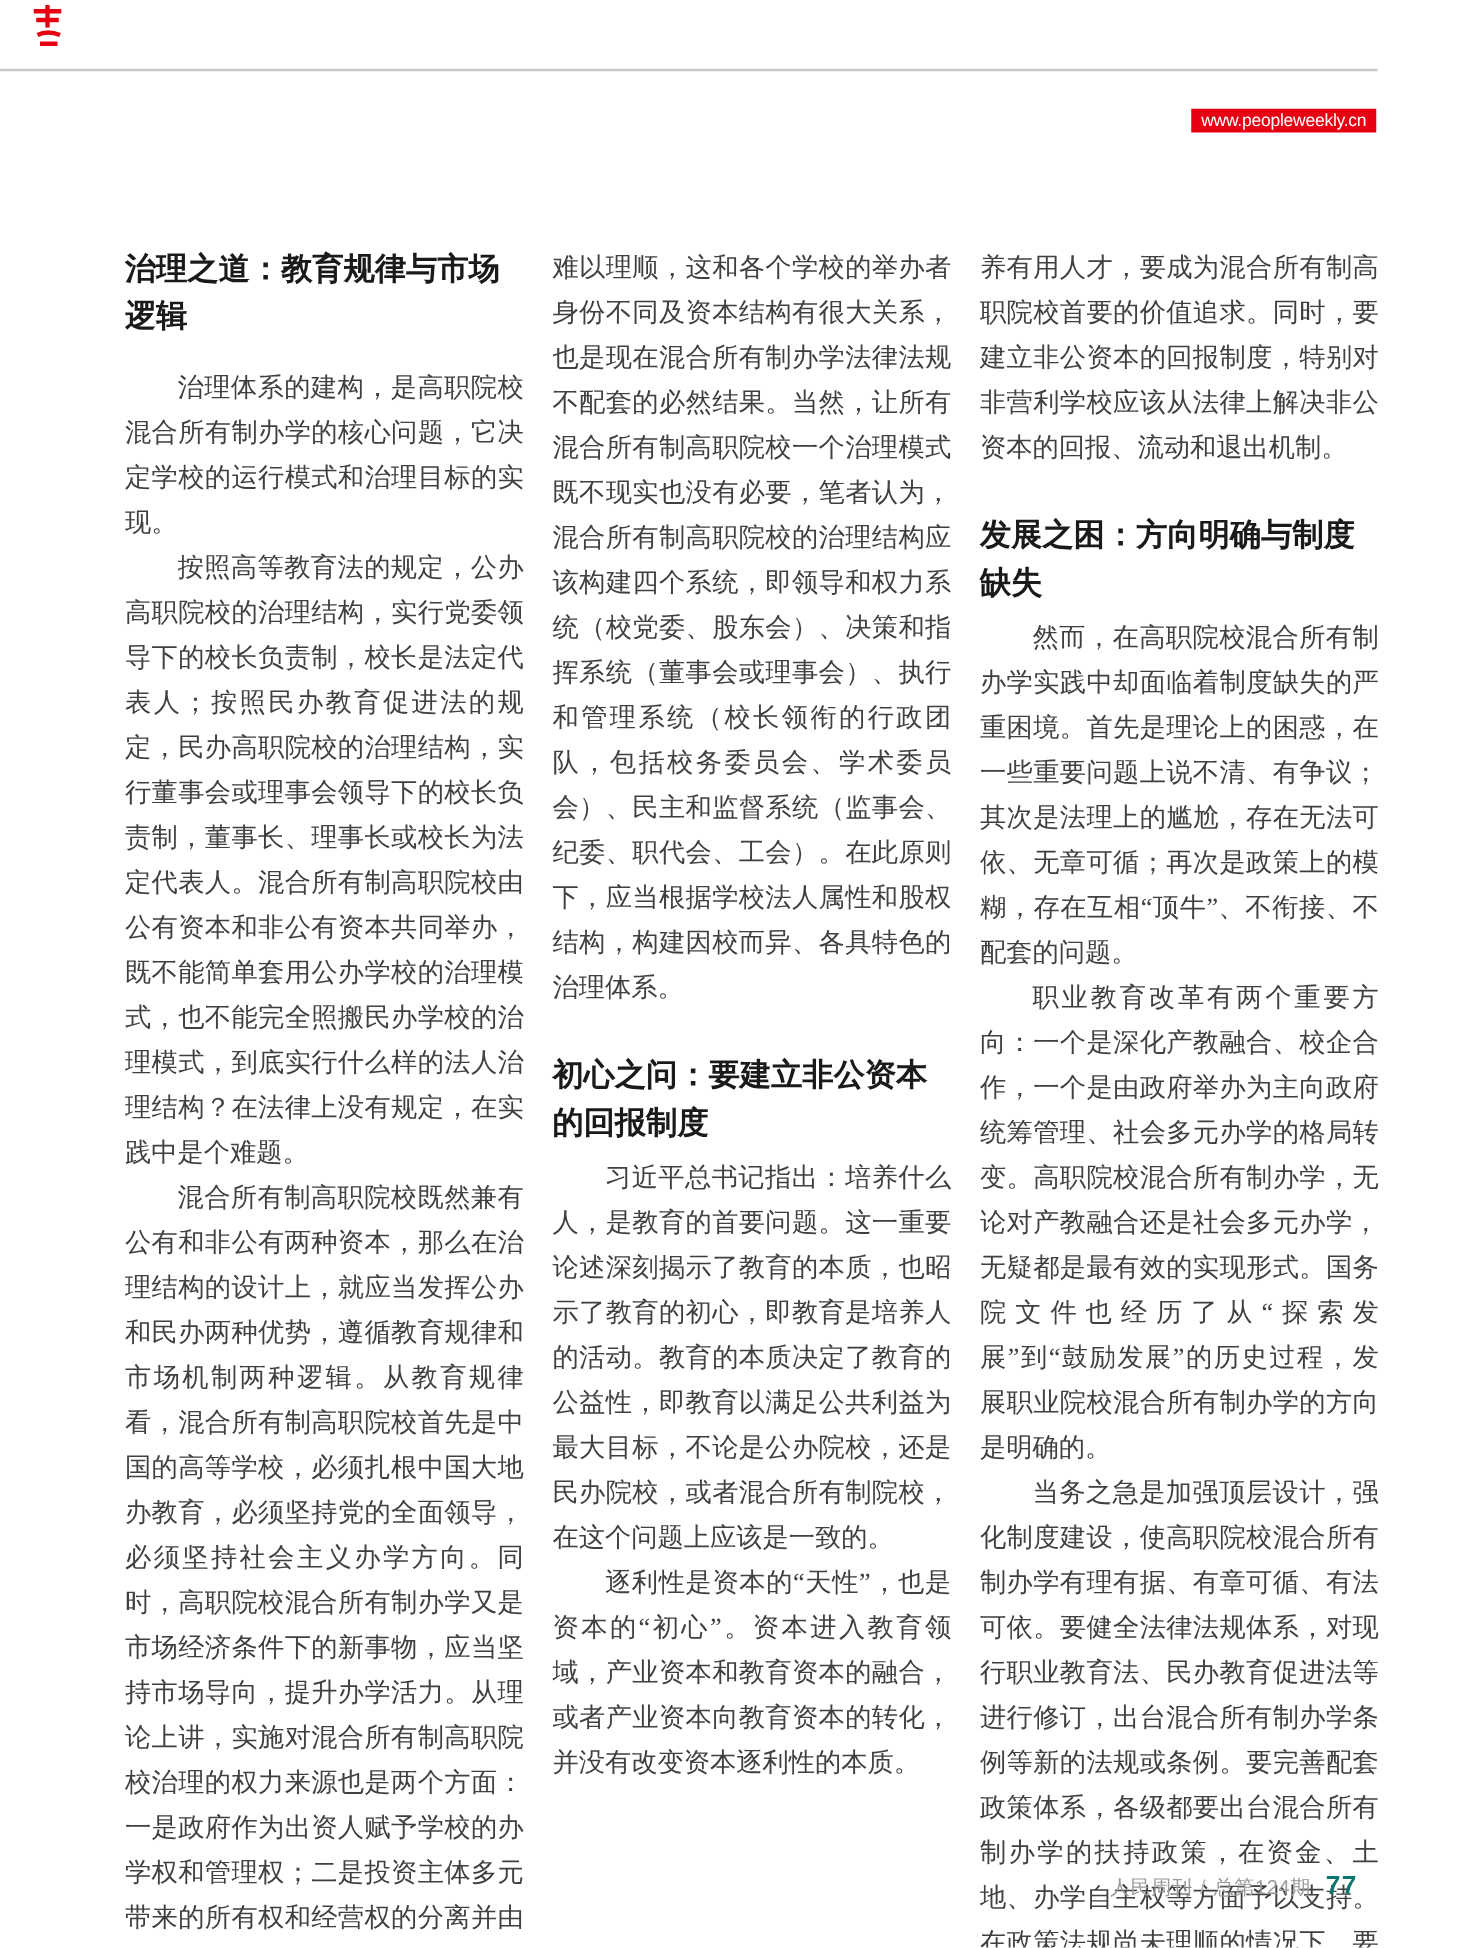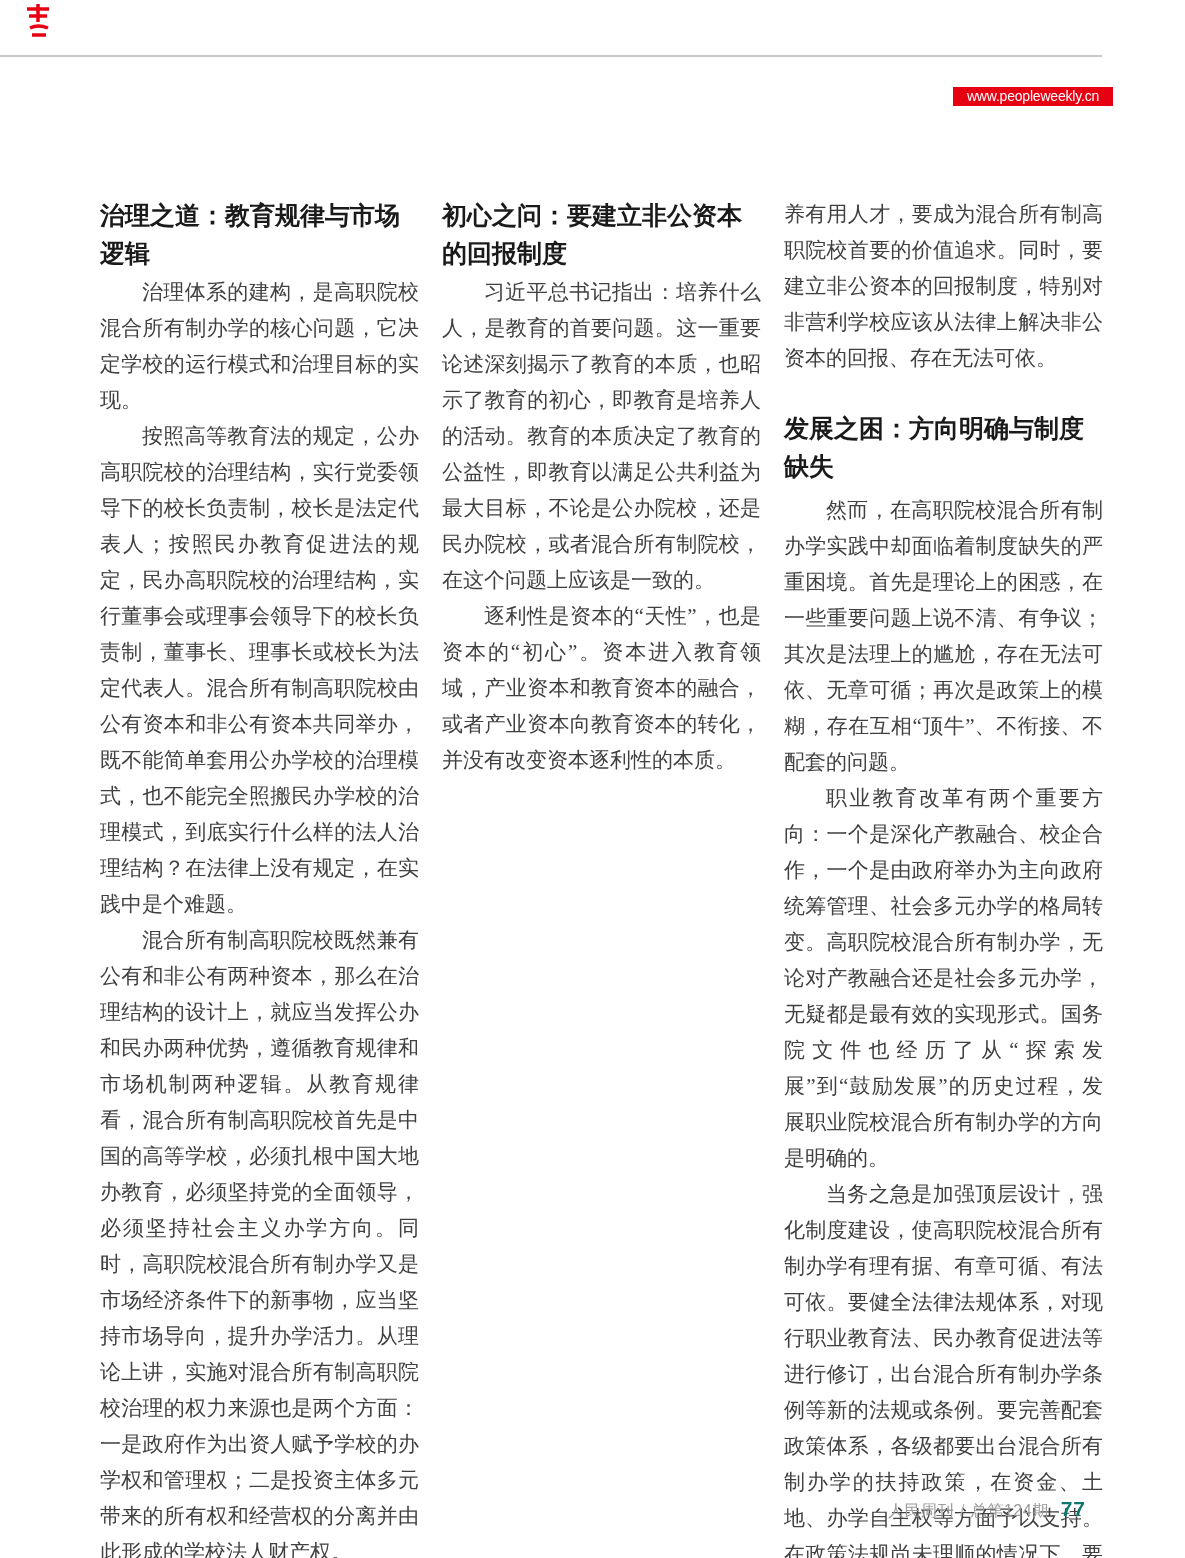--- a/index.html
+++ b/index.html
@@ -3,41 +3,41 @@
 <meta charset="utf-8">
 <style>
   html,body{margin:0;padding:0;background:#ffffff;}
   body{
     width:1185px;height:1558px;position:relative;overflow:hidden;
     font-family:"Liberation Serif","DejaVu Serif",serif;
   }
   .corner-mark{position:absolute;left:24px;top:2px;width:32px;height:40px;}
   .top-rule{position:absolute;left:0;top:55px;width:1102px;height:2px;background:#c9c9c9;}
   .url-banner{
-    position:absolute;left:953px;top:87px;width:160px;height:19px;background:#e60012;
+    position:absolute;left:953px;top:87px;width:148px;height:19px;background:#e60012;
     color:#ffffff;font-family:"Liberation Sans","DejaVu Sans",sans-serif;
     font-size:14px;line-height:19px;text-align:center;letter-spacing:-0.2px;
   }
   .content{
     position:absolute;left:100px;top:196px;width:1004px;
     display:flex;gap:23px;
   }
   .col{
     width:319px;flex:0 0 319px;
     font-size:21px;line-height:36px;color:#404040;
     text-align:justify;text-justify:inter-character;word-break:break-all;
   }
   .body-para{margin:0;}
   .body-para.indent{text-indent:2em;}
   .section-heading{
     font-family:"Liberation Sans","DejaVu Sans",sans-serif;
     font-size:25px;line-height:38px;font-weight:700;color:#1a1a1a;
     margin:33px 0 7px 0;text-align:left;word-break:break-all;
   }
-  .col .section-heading:first-child{margin-top:0;margin-bottom:2px;}
+  .col .section-heading:first-child{margin-top:0;margin-bottom:20px;}
   .footer{
     position:absolute;top:1497px;right:99px;
     font-family:"Liberation Sans","DejaVu Sans",sans-serif;
     font-size:16px;color:#9b9b9b;letter-spacing:0.5px;
     display:flex;align-items:baseline;
   }
   .footer .sep{margin:0 6px;color:#b5b5b5;}
   .footer .page-num{
     margin-left:12px;font-size:21px;font-weight:700;color:#0f766e;letter-spacing:1px;
   }
@@ -62,26 +62,27 @@
 <div class="url-banner">www.peopleweekly.cn</div>
 
 <div class="content">
   <div class="col">
       <h2 class="section-heading">治理之道：教育规律与市场逻辑</h2>
       <p class="body-para indent">治理体系的建构，是高职院校混合所有制办学的核心问题，它决定学校的运行模式和治理目标的实现。</p>
       <p class="body-para indent">按照高等教育法的规定，公办高职院校的治理结构，实行党委领导下的校长负责制，校长是法定代表人；按照民办教育促进法的规定，民办高职院校的治理结构，实行董事会或理事会领导下的校长负责制，董事长、理事长或校长为法定代表人。混合所有制高职院校由公有资本和非公有资本共同举办，既不能简单套用公办学校的治理模式，也不能完全照搬民办学校的治理模式，到底实行什么样的法人治理结构？在法律上没有规定，在实践中是个难题。</p>
       <p class="body-para indent">混合所有制高职院校既然兼有公有和非公有两种资本，那么在治理结构的设计上，就应当发挥公办和民办两种优势，遵循教育规律和市场机制两种逻辑。从教育规律看，混合所有制高职院校首先是中国的高等学校，必须扎根中国大地办教育，必须坚持党的全面领导，必须坚持社会主义办学方向。同时，高职院校混合所有制办学又是市场经济条件下的新事物，应当坚持市场导向，提升办学活力。从理论上讲，实施对混合所有制高职院校治理的权力来源也是两个方面：一是政府作为出资人赋予学校的办学权和管理权；二是投资主体多元带来的所有权和经营权的分离并由此形成的学校法人财产权。</p>
     </div>
   <div class="col">
+      <p class="body-para">难以理顺，这和各个学校的举办者身份不同及资本结构有很大关系，也是现在混合所有制办学法律法规不配套的必然结果。当然，让所有混合所有制高职院校一个治理模式既不现实也没有必要，笔者认为，混合所有制高职院校的治理结构应该构建四个系统，即领导和权力系统（校党委、股东会）、决策和指挥系统（董事会或理事会）、执行和管理系统（校长领衔的行政团队，包括校务委员会、学术委员会）、民主和监督系统（监事会、纪委、职代会、工会）。在此原则下，应当根据学校法人属性和股权结构，构建因校而异、各具特色的治理体系。</p>
       <h2 class="section-heading">初心之问：要建立非公资本的回报制度</h2>
       <p class="body-para indent">习近平总书记指出：培养什么人，是教育的首要问题。这一重要论述深刻揭示了教育的本质，也昭示了教育的初心，即教育是培养人的活动。教育的本质决定了教育的公益性，即教育以满足公共利益为最大目标，不论是公办院校，还是民办院校，或者混合所有制院校，在这个问题上应该是一致的。</p>
       <p class="body-para indent">逐利性是资本的“天性”，也是资本的“初心”。资本进入教育领域，产业资本和教育资本的融合，或者产业资本向教育资本的转化，并没有改变资本逐利性的本质。</p>
     </div>
   <div class="col">
-      <p class="body-para">养有用人才，要成为混合所有制高职院校首要的价值追求。同时，要建立非公资本的回报制度，特别对非营利学校应该从法律上解决非公资本的回报、存在无法可依。</p>
+      <p class="body-para">养有用人才，要成为混合所有制高职院校首要的价值追求。同时，要建立非公资本的回报制度，特别对非营利学校应该从法律上解决非公资本的回报、流动和退出机制。</p>
       <h2 class="section-heading">发展之困：方向明确与制度缺失</h2>
       <p class="body-para indent">然而，在高职院校混合所有制办学实践中却面临着制度缺失的严重困境。首先是理论上的困惑，在一些重要问题上说不清、有争议；其次是法理上的尴尬，存在无法可依、无章可循；再次是政策上的模糊，存在互相“顶牛”、不衔接、不配套的问题。</p>
       <p class="body-para indent">职业教育改革有两个重要方向：一个是深化产教融合、校企合作，一个是由政府举办为主向政府统筹管理、社会多元办学的格局转变。高职院校混合所有制办学，无论对产教融合还是社会多元办学，无疑都是最有效的实现形式。国务院文件也经历了从“探索发展”到“鼓励发展”的历史过程，发展职业院校混合所有制办学的方向是明确的。</p>
       <p class="body-para indent">当务之急是加强顶层设计，强化制度建设，使高职院校混合所有制办学有理有据、有章可循、有法可依。要健全法律法规体系，对现行职业教育法、民办教育促进法等进行修订，出台混合所有制办学条例等新的法规或条例。要完善配套政策体系，各级都要出台混合所有制办学的扶持政策，在资金、土地、办学自主权等方面予以支持。在政策法规尚未理顺的情况下，要按着鼓励发展的原则，多开绿灯、少设红灯，在发展中规范，在规范中发展。</p>
     </div>
 </div>
 
 <div class="footer">
   <span>人民周刊</span>
   <span class="sep">/</span>

